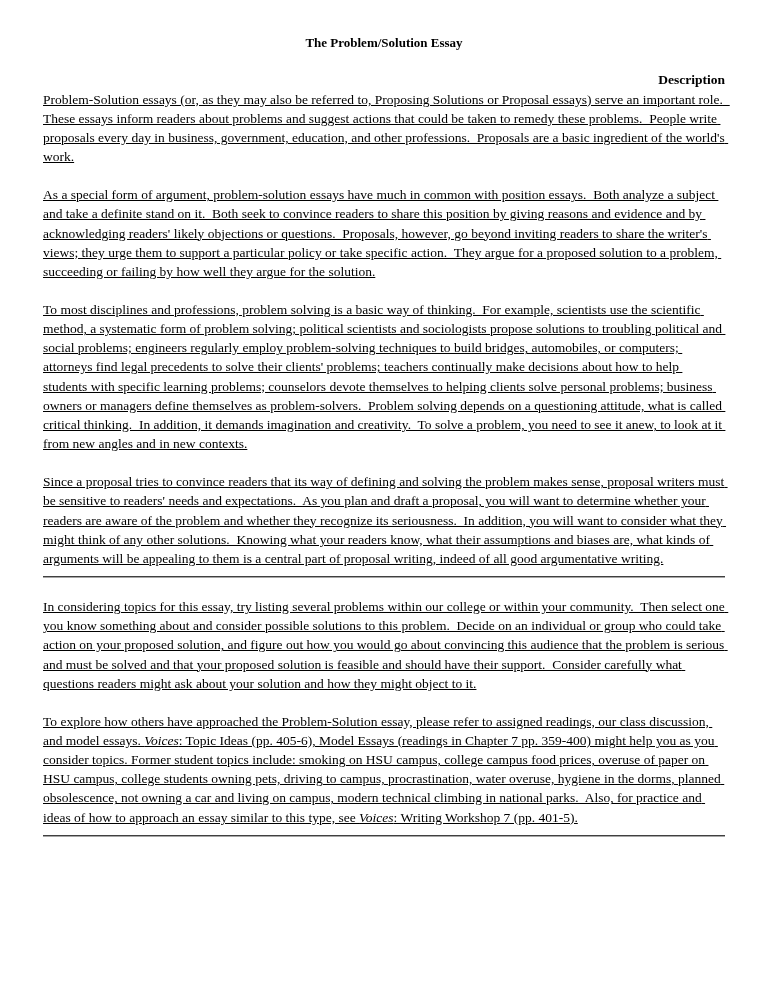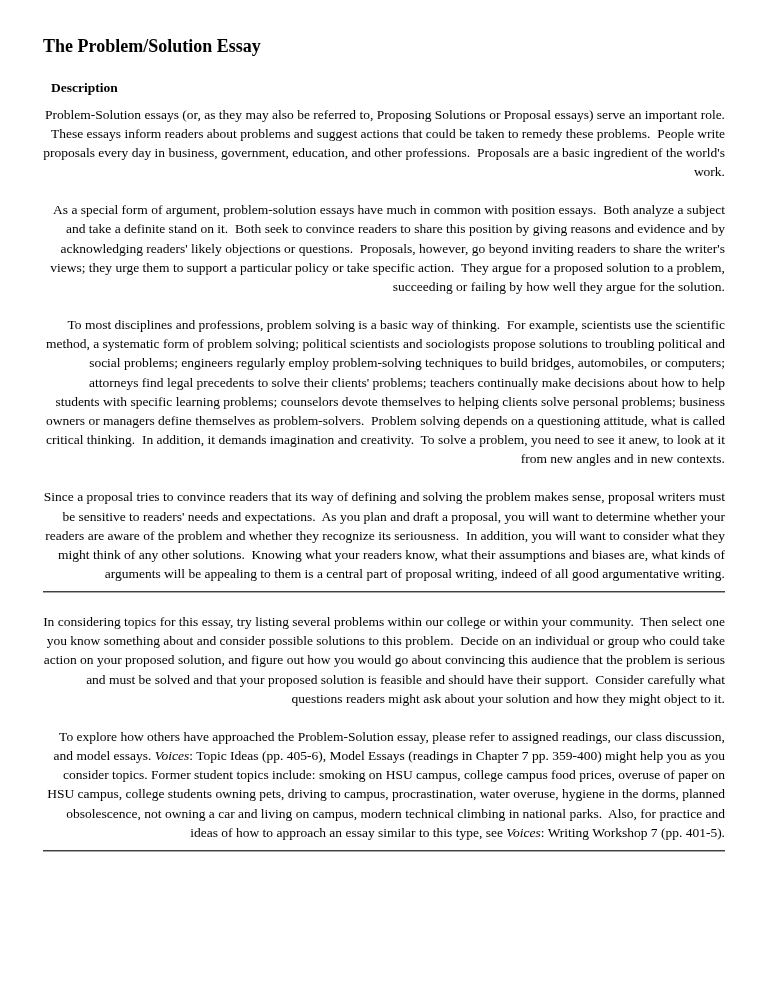--- a/index.html
+++ b/index.html
@@ -12,32 +12,35 @@
     width: 768px;
     min-height: 994px;
     box-sizing: border-box;
     padding: 34px 43px 30px 43px;
     font-family: "Liberation Serif", "DejaVu Serif", serif;
     font-size: 13.5px;
     line-height: 1.42;
     color: #000000;
   }
   .doc-title {
+    text-align: center;
     font-weight: bold;
-    font-size: 18px;
+    font-size: 13px;
     margin: 0 0 18px 0;
   }
   .section-heading {
     font-weight: bold;
-    margin: 8px;
+    margin: 0;
+    text-align: right;
   }
   .para {
     margin: 0 0 19px 0;
     white-space: pre-wrap;
-    text-align: right;
+    text-align: left;
+    text-decoration: underline;
   }
   .para:last-child {
     margin-bottom: 0;
   }
   .rule {
     border: none;
     border-top: 1px solid #404040;
     border-bottom: 1px solid #a6a6a6;
     height: 0;
     margin: 8px 0 19px 0;

